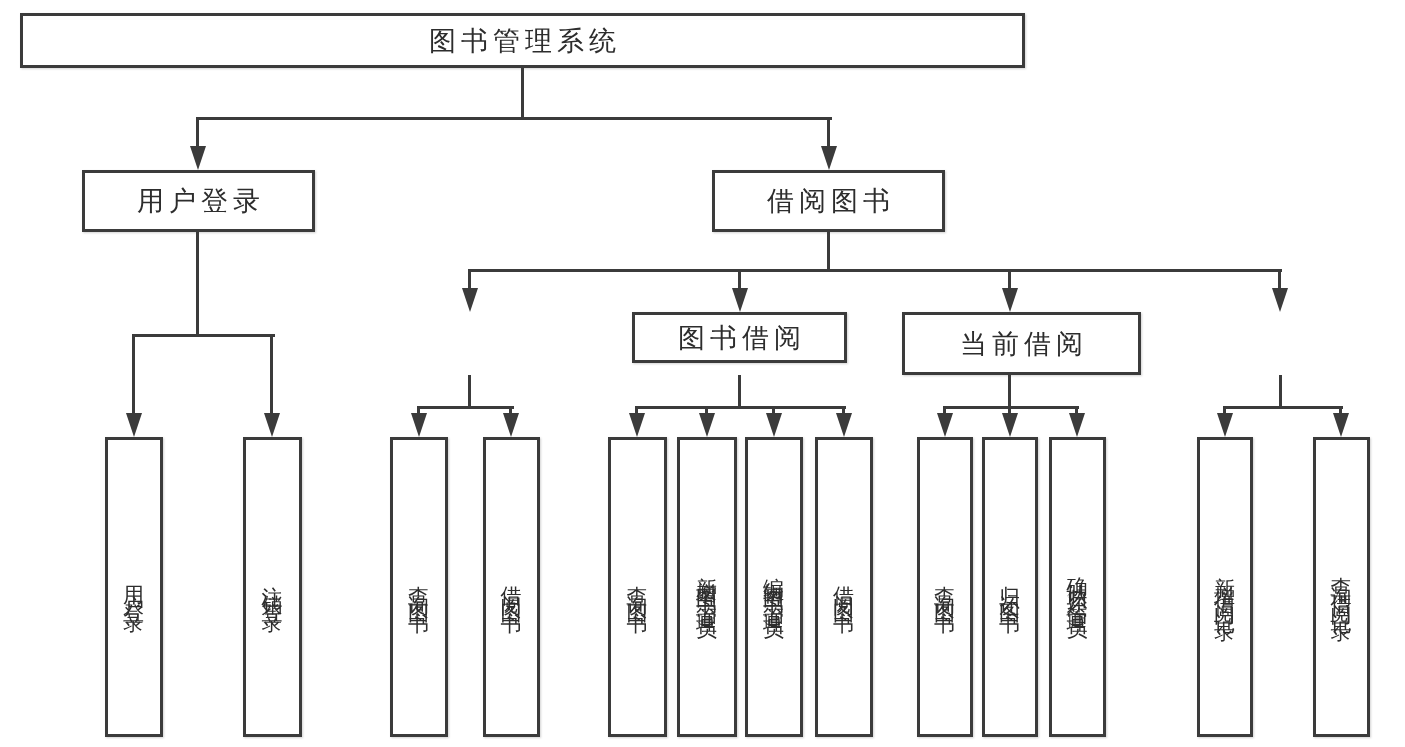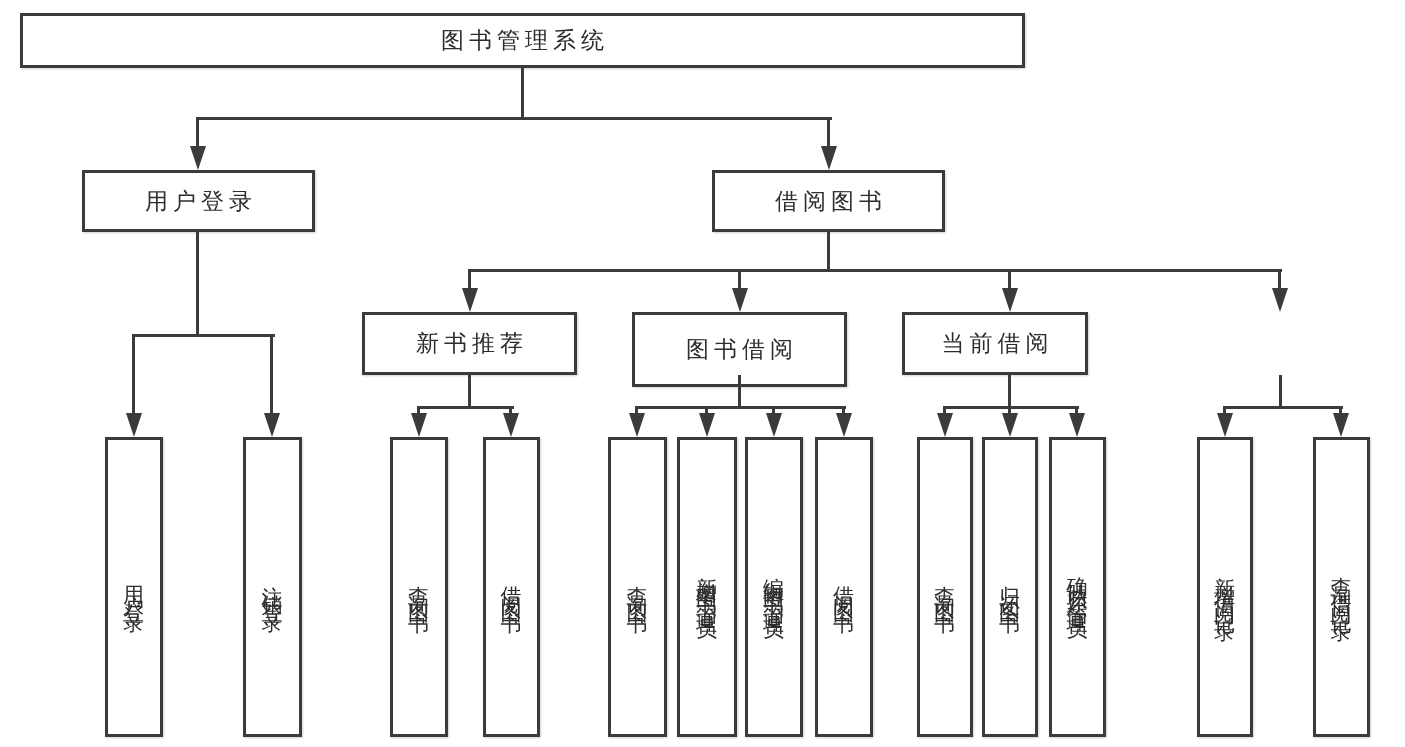--- a/index.html
+++ b/index.html
@@ -19,21 +19,21 @@
   #stage{position:relative;width:1405px;height:747px;}
   .box{
     position:absolute;
     box-sizing:border-box;
     background:var(--box-fill);
     border:3px solid var(--line);
     display:flex;align-items:center;justify-content:center;
     color:var(--text);
     box-shadow:1px 1px 2px rgba(130,130,130,.35);
   }
-  .hbox{font-size:23px;letter-spacing:5px;text-indent:5px;white-space:nowrap;}
+  .hbox{font-size:27px;letter-spacing:5px;text-indent:5px;white-space:nowrap;}
   .vbox{
     writing-mode:vertical-rl;
     text-orientation:mixed;
     font-size:21px;
     letter-spacing:9px;
     line-height:1;
   }
   .vbox.long{letter-spacing:6px;}
   .hline{position:absolute;height:3px;background:var(--line);}
   .vline{position:absolute;width:3px;background:var(--line);}
@@ -47,22 +47,22 @@
     position:absolute;left:1150px;top:712px;
     font-size:22px;letter-spacing:1px;
     color:var(--watermark);
     z-index:10;white-space:nowrap;
   }
   
   .n-root{left:20px;top:13px;width:1005px;height:55px;}
   .n-l2a{left:82px;top:170px;width:233px;height:62px;}
   .n-l2b{left:712px;top:170px;width:233px;height:62px;}
   .n-l3a{left:362px;top:312px;width:215px;height:63px;}
-  .n-l3b{left:632px;top:312px;width:215px;height:75px;}
-  .n-l3c{left:902px;top:312px;width:186px;height:63px;}
+  .n-l3b{left:632px;top:312px;width:215px;height:51px;}
+  .n-l3c{left:902px;top:312px;width:239px;height:63px;}
   .n-l3d{left:1173px;top:312px;width:215px;height:63px;}
   .leaf{top:437px;height:300px;}
   .v1{left:105px;width:58px;}
   .v2{left:243px;width:59px;}
   .v3{left:390px;width:58px;}
   .v4{left:483px;width:57px;}
   .v5{left:608px;width:59px;}
   .v6{left:677px;width:60px;}
   .v7{left:745px;width:58px;}
   .v8{left:815px;width:58px;}
@@ -74,21 +74,20 @@
 </style>
 </head>
 <body>
 
 <div id="stage">
 
   <div class="box hbox n-root">图书管理系统</div>
   <div class="box hbox n-l2a">用户登录</div>
   <div class="box hbox n-l2b">借阅图书</div>
 
-  <div class="box hbox n-l3a">新书推荐</div>
   <div class="box hbox n-l3b">图书借阅</div>
   <div class="box hbox n-l3c">当前借阅</div>
 
   <div class="box vbox leaf v1">用户登录</div>
   <div class="box vbox leaf v2">注销登录</div>
 
   <div class="box vbox leaf v3">查询图书</div>
   <div class="box vbox leaf v4">借阅图书</div>
 
   <div class="box vbox leaf v5">查询图书</div>

